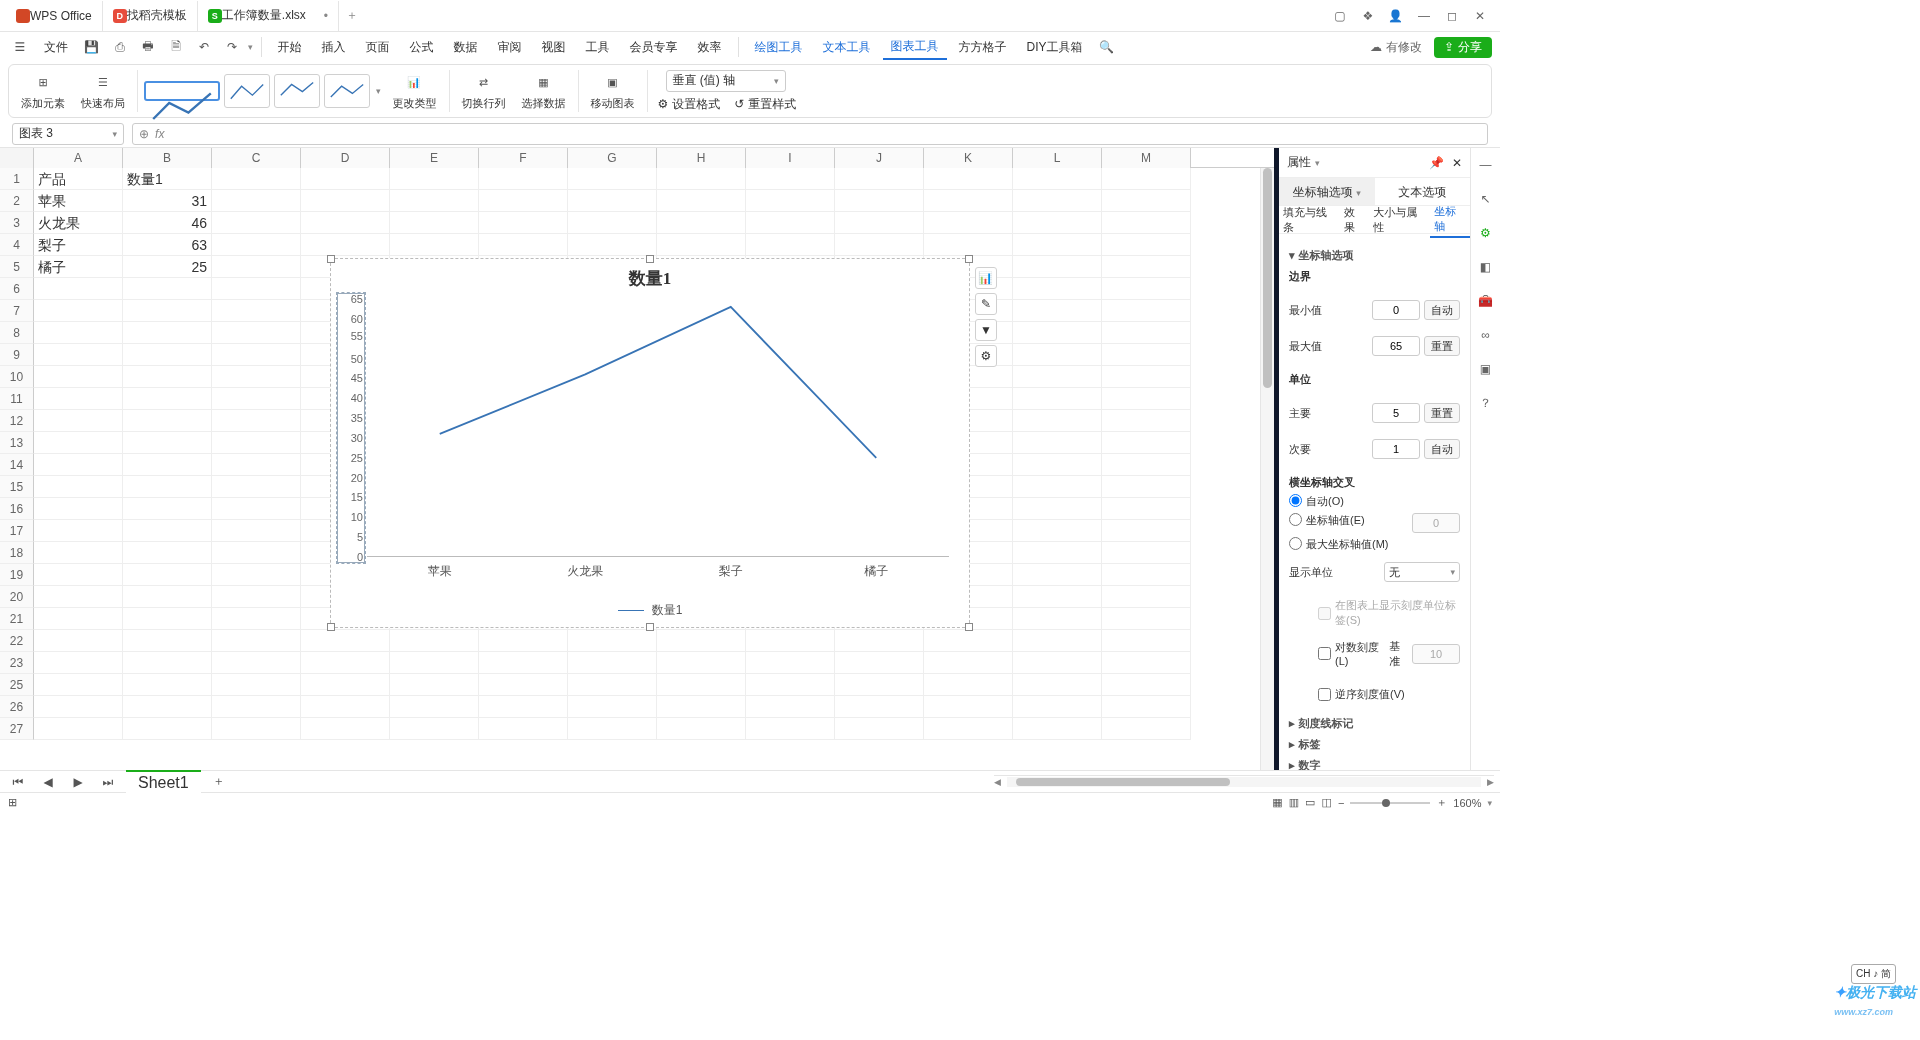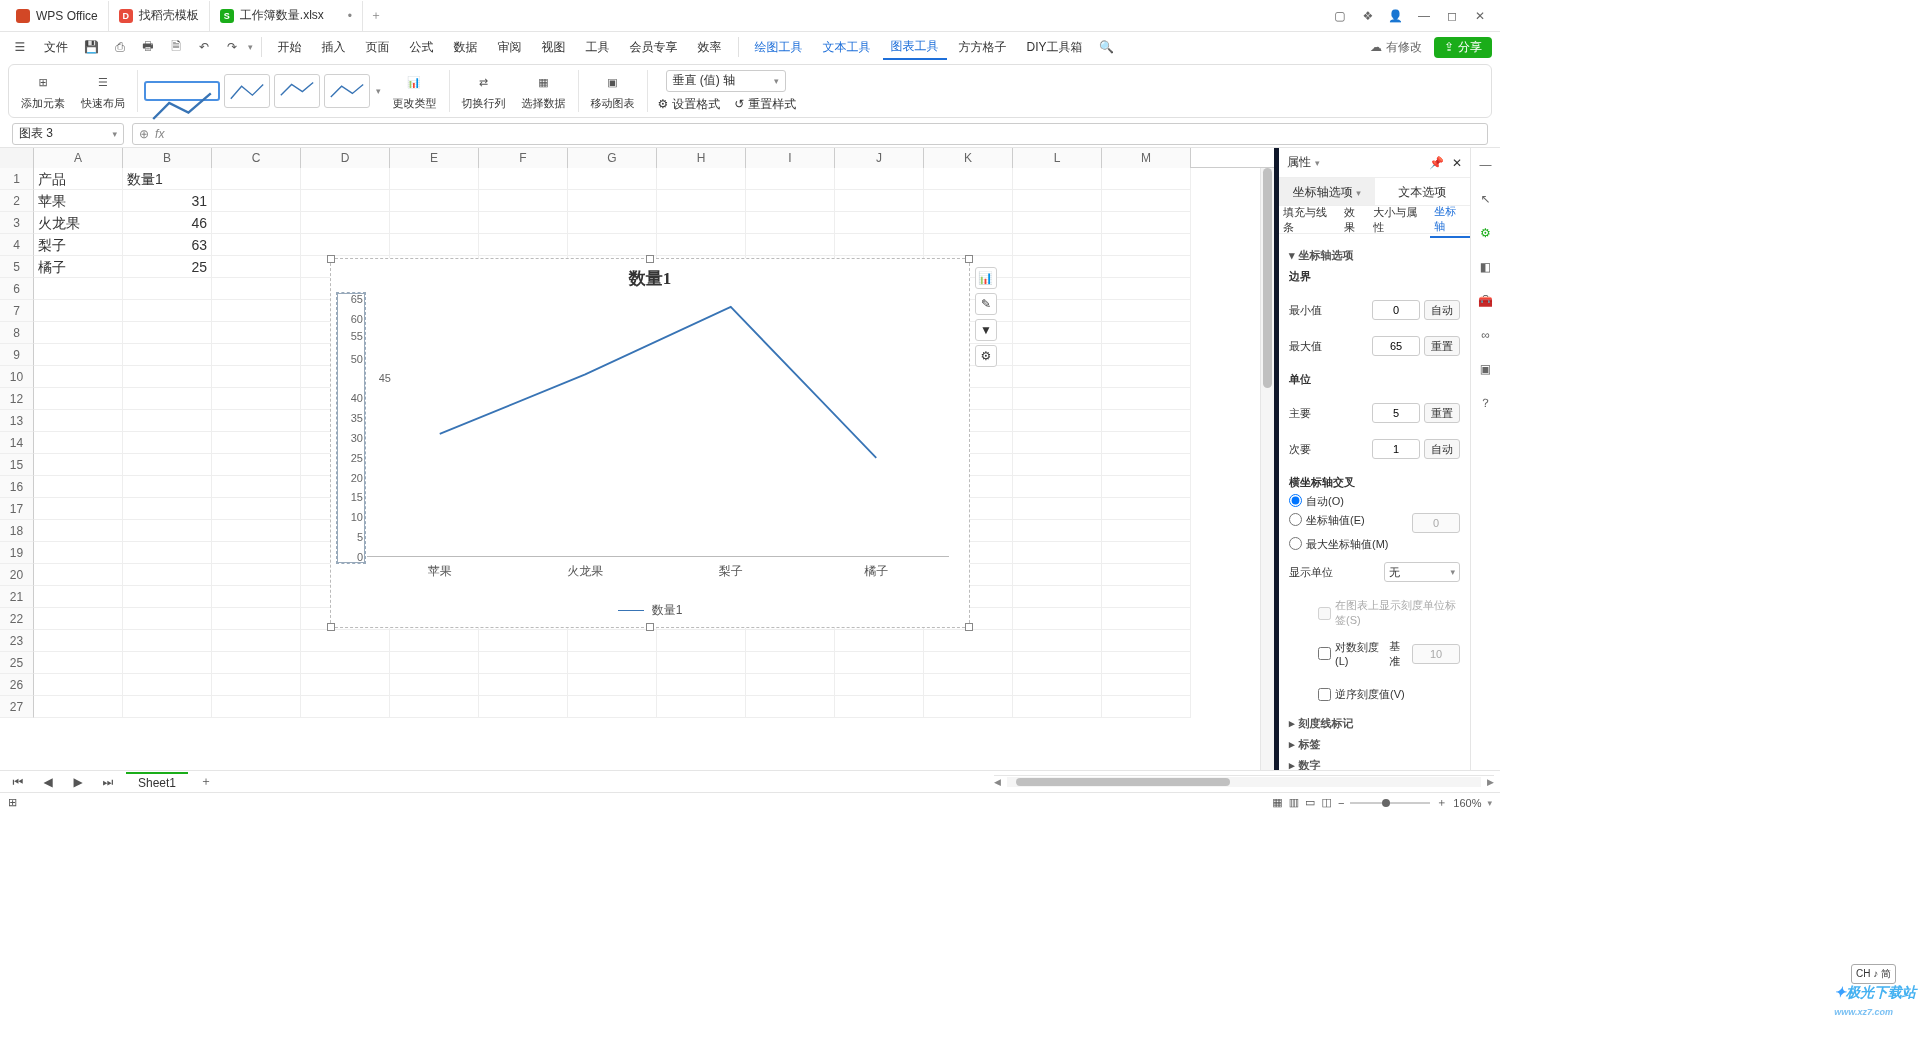--- a/index.html
+++ b/index.html
@@ -1,19 +1,19 @@
 <!DOCTYPE html>
 <html><head>
 <meta charset="utf-8">
 <style>
 * { margin:0; padding:0; box-sizing:border-box; font-family:"Microsoft YaHei",Arial,sans-serif; user-select:none; }
 html,body { width:1500px; height:812px; background:#fff; overflow:hidden; font-size:12px; color:#333; }
 .row { display:flex; align-items:center; }
 .titlebar { height:32px; border-bottom:1px solid #e5e5e5; padding:0 6px; }
-.tab { display:flex; align-items:center; height:30px; padding:10px 10px; border-right:1px solid #e5e5e5; gap:6px; cursor:pointer;}
+.tab { display:flex; align-items:center; height:30px; padding:10px 10px; border-right:1px solid #e5e5e5; cursor:pointer;}
 .tab.active { background:#fff; }
 .tab-icon { width:14px; height:14px; border-radius:3px; display:inline-block; }
 .wps-red { background:#d24726; }
 .s-green { background:#1aad19; color:#fff; font-size:9px; line-height:14px; text-align:center; font-weight:bold;}
 .s-doc { background:#e74c3c; color:#fff; font-size:9px; line-height:14px; text-align:center; font-weight:bold;}
 .winbtn { width:28px; height:28px; display:flex; align-items:center; justify-content:center; color:#666; cursor:pointer;}
 .menubar { height:30px; display:flex; align-items:center; padding:0 8px; gap:4px;}
 .menu-item { padding:3px 8px; cursor:pointer; color:#333;}
 .menu-item.accent { color:#1e6fd9; }
 .menu-item.active { color:#1e6fd9; border-bottom:2px solid #1e6fd9;}
@@ -61,21 +61,21 @@
 .sect-h { display:flex; align-items:center; gap:4px; font-weight:bold; color:#555; margin:6px 0;}
 .field { display:flex; align-items:center; justify-content:space-between; margin:16px 0;}
 .nin { width:48px; height:20px; border:1px solid #ccc; border-radius:3px; text-align:center; font-size:11px;}
 .abtn { height:20px; padding:0 6px; border:1px solid #ccc; border-radius:3px; font-size:11px; line-height:18px; background:#f7f7f7; cursor:pointer;}
 .radio { display:flex; align-items:flex-start; gap:4px; margin:4px 0;}
 .chk { display:flex; align-items:center; gap:4px; margin:4px 0;padding-left:29px;}
 .sel { width:76px; height:20px; border:1px solid #ccc; border-radius:3px; padding:0 4px; display:flex; align-items:center; justify-content:space-between;}
 .rside { width:30px; border-left:1px solid #e5e5e5; display:flex; flex-direction:column; align-items:center; padding-top:6px; gap:12px;}
 .rside .ic { width:22px; height:22px; display:flex; align-items:center; justify-content:center; color:#666; cursor:pointer;}
 .sheetbar { height:22px; border-top:1px solid #e5e5e5; display:flex; align-items:center; padding:0 6px; gap:6px;}
-.sheettab { padding:2px 12px; border-top:2px solid #1aad19; font-size:12px; background:#fff;}
+.sheettab { padding:2px 12px; border-top:2px solid #1aad19; font-size:16px; background:#fff;}
 .status { height:20px; border-top:1px solid #e5e5e5; display:flex; align-items:center; justify-content:space-between; padding:0 8px; font-size:11px; color:#555;}
 .zoom { display:flex; align-items:center; gap:6px;}
 .zline { width:80px; height:2px; background:#ccc; position:relative;}
 .zknob { width:8px; height:8px; background:#666; border-radius:50%; position:absolute; top:-3px; left:40%;}
 .vscroll { position:absolute; right:0; top:20px; bottom:0; width:14px; background:#f5f5f5; border-left:1px solid #e5e5e5;}
 .vthumb { position:absolute; left:2px; right:2px; top:0; height:220px; background:#c0c0c0; border-radius:5px;}
 .hscroll-strip { height:14px; display:flex; align-items:center; border-top:1px solid #e5e5e5;}
 .hscroll-strip .htrack { flex:1; height:10px; background:#f5f5f5; margin:0 6px; position:relative;}
 .hscroll-strip .hthumb { position:absolute; left:2%; width:45%; top:1px; bottom:1px; background:#c0c0c0; border-radius:5px;}
 .watermark { position:absolute; right:4px; bottom:22px; font-size:14px; color:#44b1f1; font-style:italic; font-weight:bold; text-shadow:0 0 2px #fff; pointer-events:none;}
@@ -397,20 +397,36 @@
           <div class="cell"></div>
           <div class="cell"></div>
           <div class="cell"></div>
           <div class="cell"></div>
           <div class="cell"></div>
           <div class="cell"></div>
           <div class="cell"></div>
           <div class="cell"></div>
         </div>
         <div class="gridrow">
+          <div class="rowhead">11</div>
+          <div class="cell"></div>
+          <div class="cell"></div>
+          <div class="cell"></div>
+          <div class="cell"></div>
+          <div class="cell"></div>
+          <div class="cell"></div>
+          <div class="cell"></div>
+          <div class="cell"></div>
+          <div class="cell"></div>
+          <div class="cell"></div>
+          <div class="cell"></div>
+          <div class="cell"></div>
+          <div class="cell"></div>
+        </div>
+        <div class="gridrow">
           <div class="rowhead">12</div>
           <div class="cell"></div>
           <div class="cell"></div>
           <div class="cell"></div>
           <div class="cell"></div>
           <div class="cell"></div>
           <div class="cell"></div>
           <div class="cell"></div>
           <div class="cell"></div>
           <div class="cell"></div>
@@ -656,21 +672,21 @@
       <div class="plot" id="plot">
           <div class="ylabel" style="top: 258px;">0</div>
           <div class="ylabel" style="top: 238.154px;">5</div>
           <div class="ylabel" style="top: 218.308px;">10</div>
           <div class="ylabel" style="top: 198.462px;">15</div>
           <div class="ylabel" style="top: 178.615px;">20</div>
           <div class="ylabel" style="top: 158.769px;">25</div>
           <div class="ylabel" style="top: 138.923px;">30</div>
           <div class="ylabel" style="top: 119.077px;">35</div>
           <div class="ylabel" style="top: 99.2308px;">40</div>
-          <div class="ylabel" style="top: 79.3846px; margin-left: 28px;">45</div>
+          <div class="ylabel" style="top: 79.3846px;">45</div>
           <div class="ylabel" style="top: 59.5385px;">50</div>
           <div class="ylabel" style="top: 37px;">55</div>
           <div class="ylabel" style="top: 19.8462px;">60</div>
           <div class="ylabel" style="top: 0px;">65</div>
           <div style="position: absolute; left: -30px; top: -6px; width: 28px; height: 270px; border: 1px solid rgb(153, 170, 187); outline: rgb(153, 170, 187) dashed 1px;"></div>
           <div style="position: absolute; left: 0px; right: 0px; bottom: 0px; height: 0px; border-top: 1px solid rgb(187, 187, 187);"></div>
           <div class="xlabel" style="left: 72.75px; top: 264px;">苹果</div>
           <div class="xlabel" style="left: 218.25px; top: 264px;">火龙果</div>
           <div class="xlabel" style="left: 363.75px; top: 264px;">梨子</div>
           <div class="xlabel" style="left: 509.25px; top: 264px;">橘子</div>

